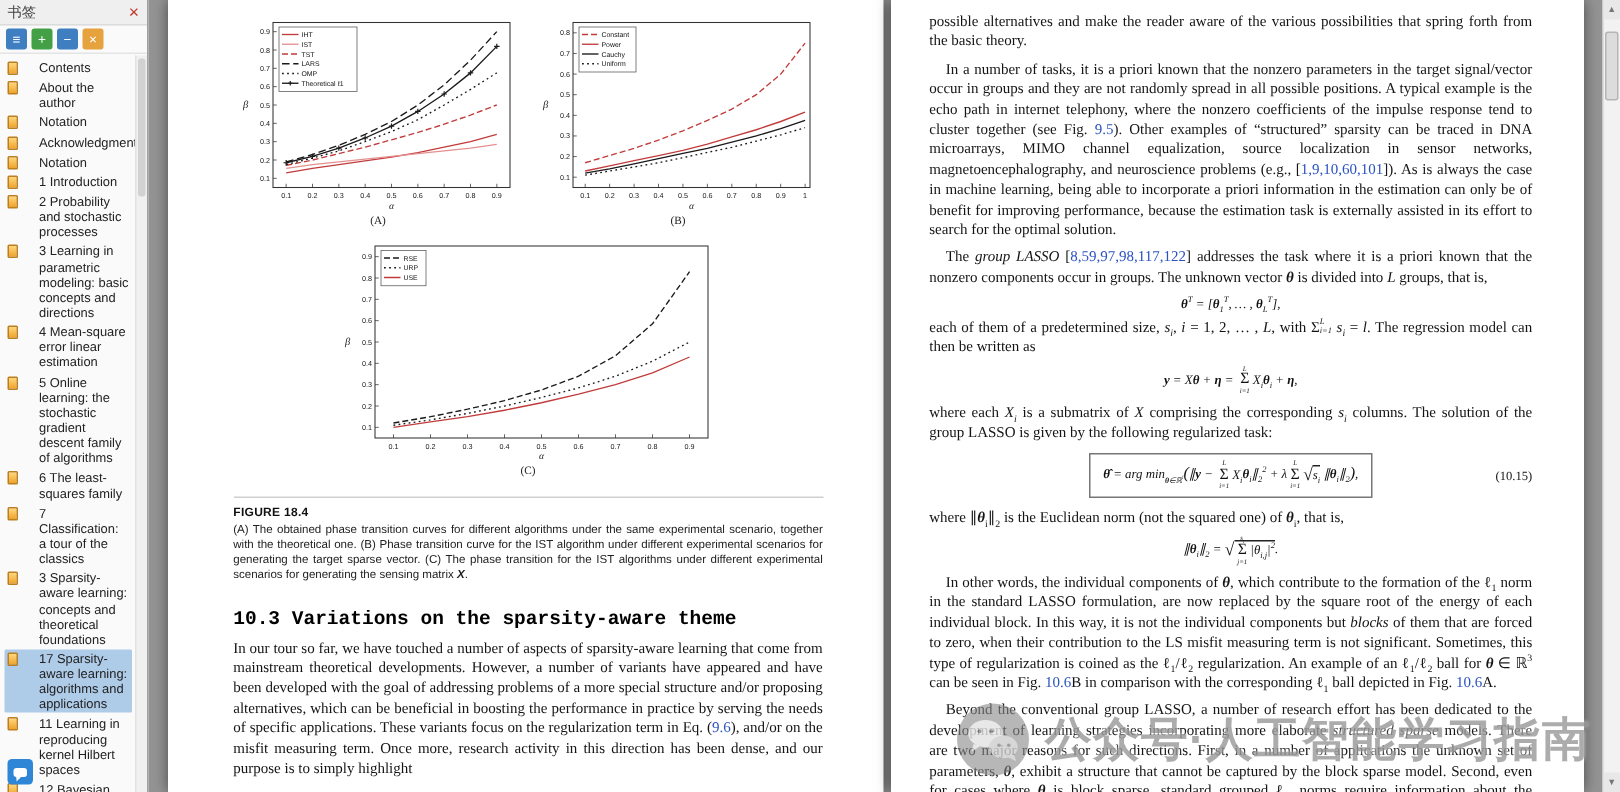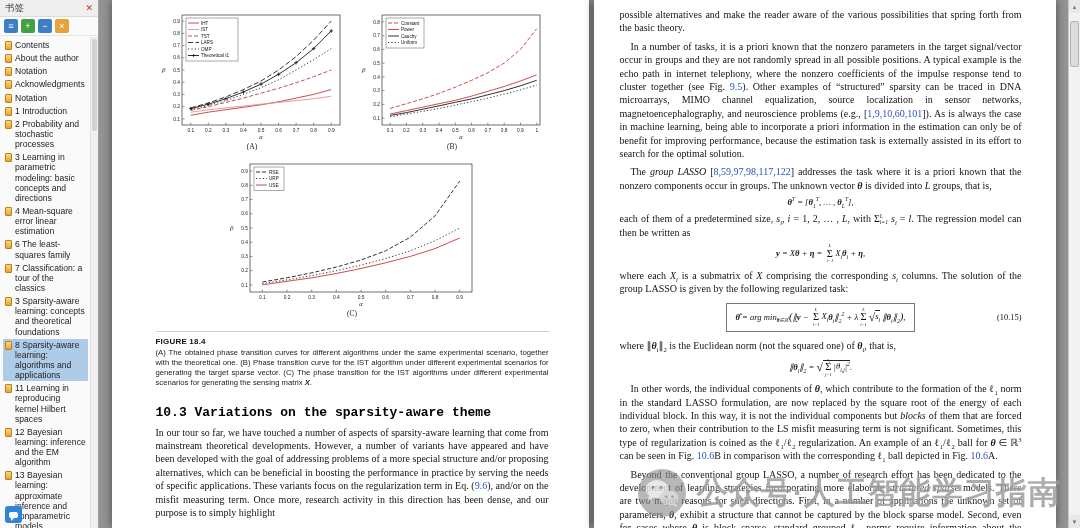--- a/index.html
+++ b/index.html
@@ -6,21 +6,21 @@
 html,body{width:1080px;height:528px;overflow:hidden}
 body{background:#949494;font-family:"Liberation Sans",sans-serif}
 .app{position:relative;width:1080px;height:528px;display:flex}
 
 .sidebar{width:99px;flex:none;height:100%;background:#fafafa;border-right:1px solid #a0a0a0;display:flex;flex-direction:column;position:relative;z-index:3}
 .sb-head{height:17px;flex:none;display:flex;align-items:center;justify-content:space-between;padding:0 5px;background:#efefef;border-bottom:1px solid #dcdcdc;font-size:9.5px;color:#444}
 .sb-close{color:#c0392b;font-size:9px;line-height:1}
 .sb-tools{height:19px;flex:none;display:flex;align-items:center;gap:3px;padding:0 4px;border-bottom:1px solid #e4e4e4}
 .tool{width:14px;height:14px;border-radius:2px;color:#fff;font-size:9px;line-height:1;display:flex;align-items:center;justify-content:center}
 .toc{flex:1;overflow:hidden;padding:3px 10px 0 3px;position:relative}
-.toc-item{display:flex;align-items:flex-start;gap:3px;font-size:8.6px;line-height:1.18;color:#222;padding:1px 2px;margin-bottom:1px;border-radius:1px}
+.toc-item{display:flex;align-items:flex-start;gap:14px;font-size:8.6px;line-height:1.18;color:#222;padding:1px 2px;margin-bottom:1px;border-radius:1px}
 .toc-item.sel{background:#aecbe8}
 .bm-ic{width:7px;height:9px;flex:none;margin-top:1px;background:linear-gradient(180deg,#ffd77e,#eea42c);border:1px solid #bb7f22;border-radius:1px}
 .sb-scroll{position:absolute;top:37px;bottom:0;right:0;width:8px;background:#f0f0f0;border-left:1px solid #e2e2e2}
 .sb-scroll .th{position:absolute;top:2px;left:1px;width:5px;height:92px;background:#d2d2d2;border-radius:2px}
 
 .main{flex:1;height:100%;position:relative;display:flex;justify-content:center;gap:5px;overflow:hidden;padding-right:12px}
 .page{height:100%;background:#fff;box-shadow:0 0 9px rgba(0,0,0,.5)}
 .pg-l{width:477px;padding:10px 40px 0 44px}
 .pg-r{width:462px;padding:8px 34px 0 26px;position:relative}
 
@@ -115,33 +115,37 @@
         <div class="toc-item">
           <span class="bm-ic"></span>
           <span>3 Learning in parametric modeling: basic concepts and directions</span>
         </div>
         <div class="toc-item">
           <span class="bm-ic"></span>
           <span>4 Mean-square error linear estimation</span>
         </div>
         <div class="toc-item">
           <span class="bm-ic"></span>
+          <span>5 Online learning: the stochastic gradient descent family of algorithms</span>
+        </div>
+        <div class="toc-item">
+          <span class="bm-ic"></span>
           <span>6 The least-squares family</span>
         </div>
         <div class="toc-item">
           <span class="bm-ic"></span>
           <span>7 Classification: a tour of the classics</span>
         </div>
         <div class="toc-item">
           <span class="bm-ic"></span>
           <span>3 Sparsity-aware learning: concepts and theoretical foundations</span>
         </div>
         <div class="toc-item sel">
           <span class="bm-ic"></span>
-          <span>8 Sparsity-aware learning: algorithms and applications</span>
+          <span>17 Sparsity-aware learning: algorithms and applications</span>
         </div>
         <div class="toc-item">
           <span class="bm-ic"></span>
           <span>11 Learning in reproducing kernel Hilbert spaces</span>
         </div>
         <div class="toc-item">
           <span class="bm-ic"></span>
           <span>12 Bayesian learning: inference and the EM algorithm</span>
         </div>
         <div class="toc-item">

